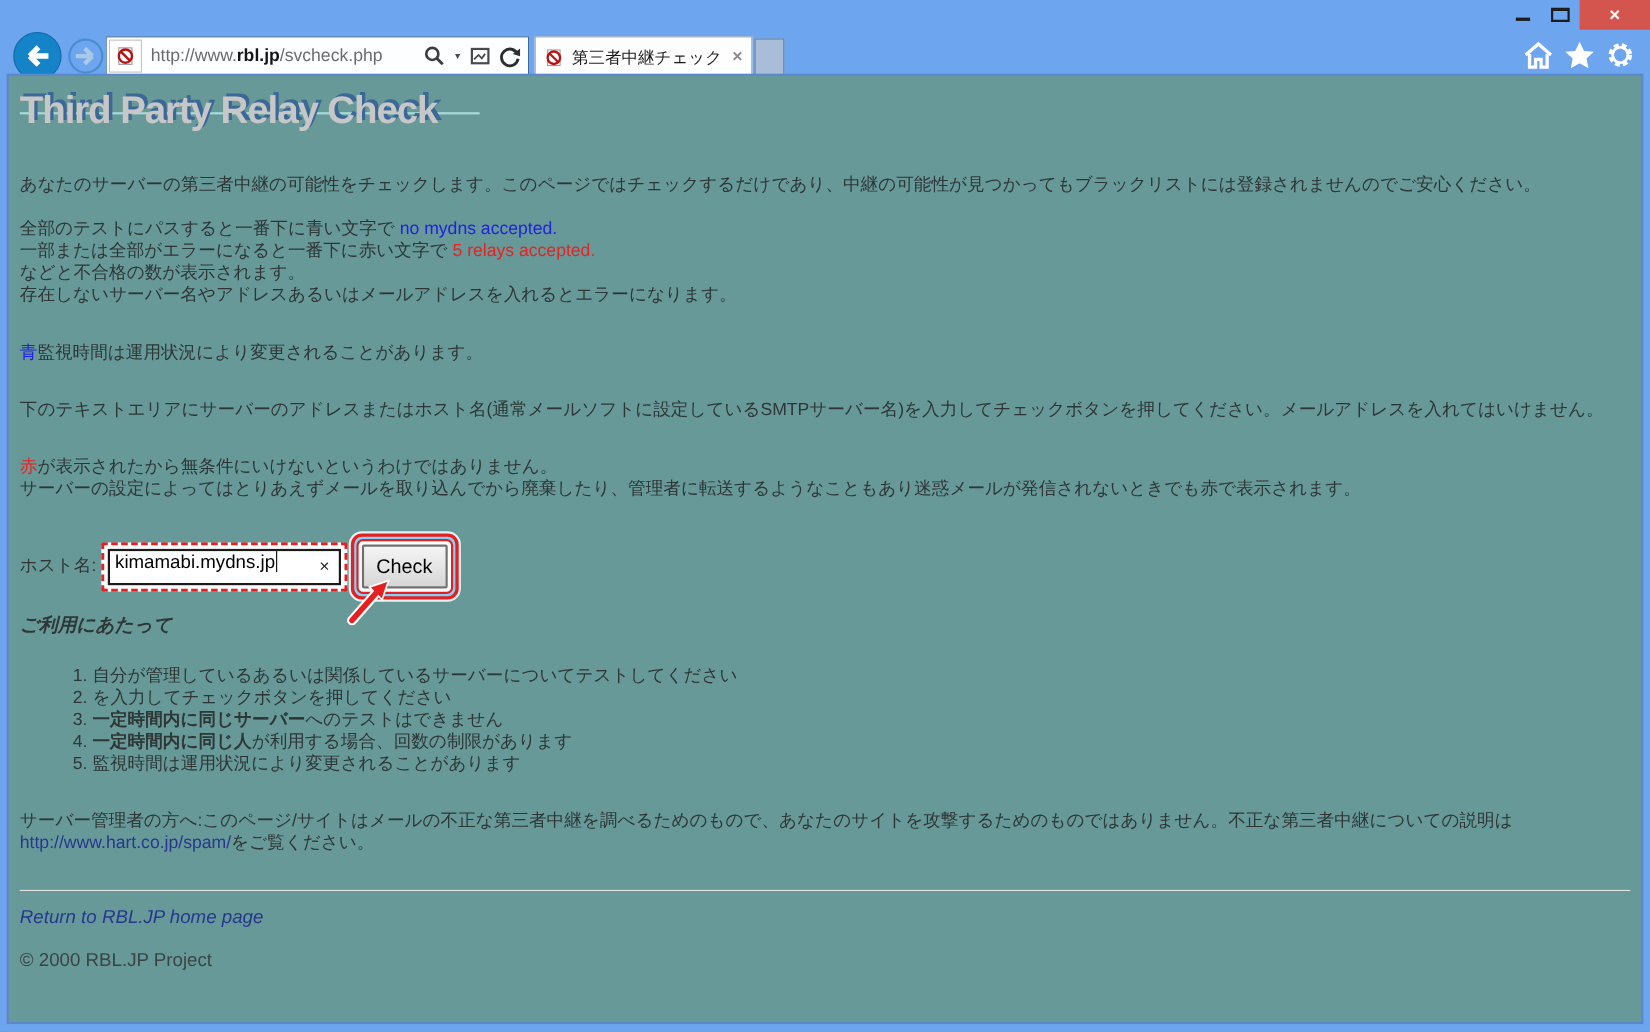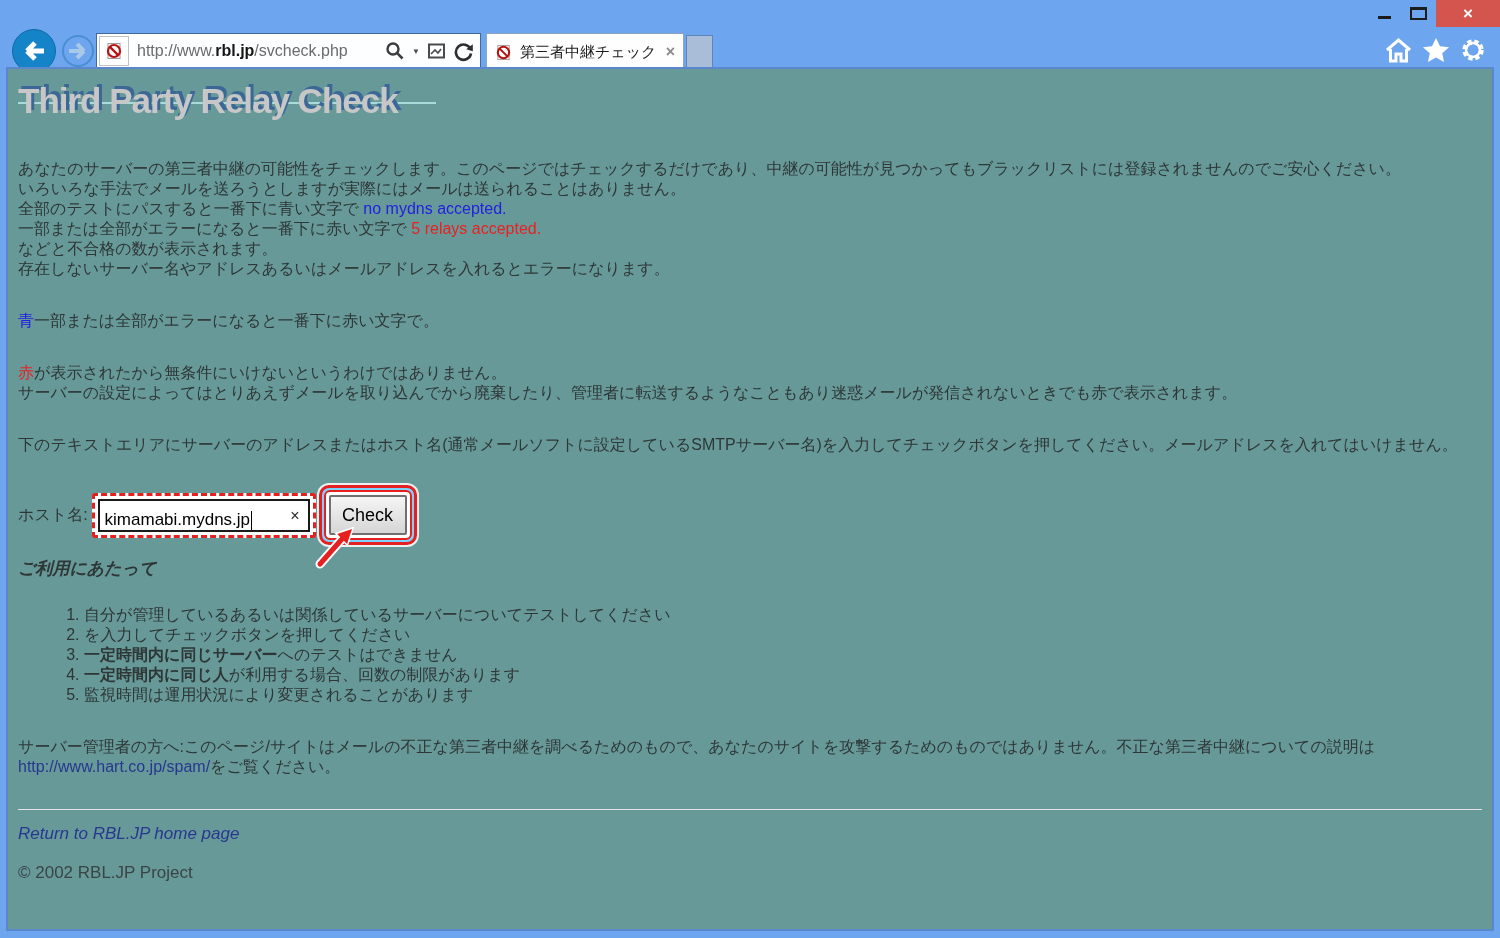--- a/index.html
+++ b/index.html
@@ -44,21 +44,21 @@
   .strike-line { position:absolute; left:0; top:19px; width:calc(100% + 38px); height:2px; background:#aadada; }
   h1.pagetitle .t { position:relative;text-align:right; }
   p { margin:32px 0; }
   p.intro { margin-top:40px; }
   .blue { color:#2121de; }
   .red  { color:#e82121; }
   .form-row { position:relative; display:flex; align-items:center; margin-top:12px; height:56px; }
   .form-label { margin-right:4px; }
   .input-annot { background:#fff; border:3px dashed #e62020; border-radius:3px; padding:3px; }
   .host-input { position:relative; width:212px; height:33px; background:#fff; border:2px solid #1a1a1a;
-    display:flex; align-items:flex-end; padding:0 26px 0 5px; font-size:17px; color:#000; }
+    display:flex; align-items:flex-start; padding:0 26px 0 5px; font-size:17px; color:#000; }
   .caret { display:inline-block; width:1px; height:19px; background:#000; margin-left:1px; }
   .clear-x { position:absolute; right:8px; top:5px; font-size:16px; color:#2a2a2a; }
   .check-annot { margin-left:3px; background:#7dd3fc; border:3px solid #e62020; border-radius:10px; padding:2px;
     box-shadow:0 0 0 2px rgba(255,255,255,.85); }
   .check-annot-inner { border:2px solid #e62020; border-radius:6px; padding:3px; background:#fff; }
   .check-btn { width:78px; height:40px; font-size:18px; color:#000; font-family:inherit;
     background:linear-gradient(#f5f5f5,#d6d6d6); border:2px solid #707070; border-radius:2px; }
   .arrow-svg { position:absolute; left:290px; top:32px; pointer-events:none; }
   h3.usage-h { font-style:italic; font-weight:bold; font-size:17px; margin:16px 0 0 0;font-family:Liberation Serif, serif; }
   ol.usage-list { margin:26px 0 0 0; padding-left:66px; }
@@ -151,37 +151,37 @@
 
 <div class="content">
 
   <h1 class="pagetitle">
     <span class="strike-line"></span>
     <span class="t">Third Party Relay Check</span>
   </h1>
 
   <p class="intro">
     <span>あなたのサーバーの第三者中継の可能性をチェックします。このページではチェックするだけであり、中継の可能性が見つかってもブラックリストには登録されませんのでご安心ください。</span><br>
-    <span>いろいろな手法でメールを送ろうとしますが実際にはメールは送られることはありません。</span><br>
+    <br>
     <span>全部のテストにパスすると一番下に青い文字で </span><span class="blue">no mydns accepted.</span><br>
     <span>一部または全部がエラーになると一番下に赤い文字で </span><span class="red">5 relays accepted.</span><br>
     <span>などと不合格の数が表示されます。</span><br>
     <span>存在しないサーバー名やアドレスあるいはメールアドレスを入れるとエラーになります。</span>
   </p>
 
   <p>
-    <span class="blue">青</span><span>一部または全部がエラーになると一番下に赤い文字で。</span>
-  </p>
+    <span class="blue">青</span><span>監視時間は運用状況により変更されることがあります。</span>
+  </p>
+
+  <p>下のテキストエリアにサーバーのアドレスまたはホスト名(通常メールソフトに設定しているSMTPサーバー名)を入力してチェックボタンを押してください。メールアドレスを入れてはいけません。</p>
 
   <p>
     <span class="red">赤</span><span>が表示されたから無条件にいけないというわけではありません。</span><br>
     <span>サーバーの設定によってはとりあえずメールを取り込んでから廃棄したり、管理者に転送するようなこともあり迷惑メールが発信されないときでも赤で表示されます。</span>
   </p>
-
-  <p>下のテキストエリアにサーバーのアドレスまたはホスト名(通常メールソフトに設定しているSMTPサーバー名)を入力してチェックボタンを押してください。メールアドレスを入れてはいけません。</p>
 
   <div class="form-row">
     <span class="form-label">ホスト名:</span>
 
     <div class="input-annot">
       <div class="host-input">
         <span>kimamabi.mydns.jp</span>
         <span class="caret"></span>
         <span class="clear-x">×</span>
       </div>
@@ -211,15 +211,15 @@
     <li><b></b><span>監視時間は運用状況により変更されることがあります</span></li>
   </ol>
 
   <p>
     <span>サーバー管理者の方へ:このページ/サイトはメールの不正な第三者中継を調べるためのもので、あなたのサイトを攻撃するためのものではありません。不正な第三者中継についての説明は</span><span class="navy">http://www.hart.co.jp/spam/</span><span>をご覧ください。</span>
   </p>
 
   <hr class="footrule">
 
   <div class="home-link">Return to RBL.JP home page</div>
-  <div class="copyright">© 2002 RBL.JP Project</div>
+  <div class="copyright">© 2000 RBL.JP Project</div>
 
 </div>
 
 </body></html>

